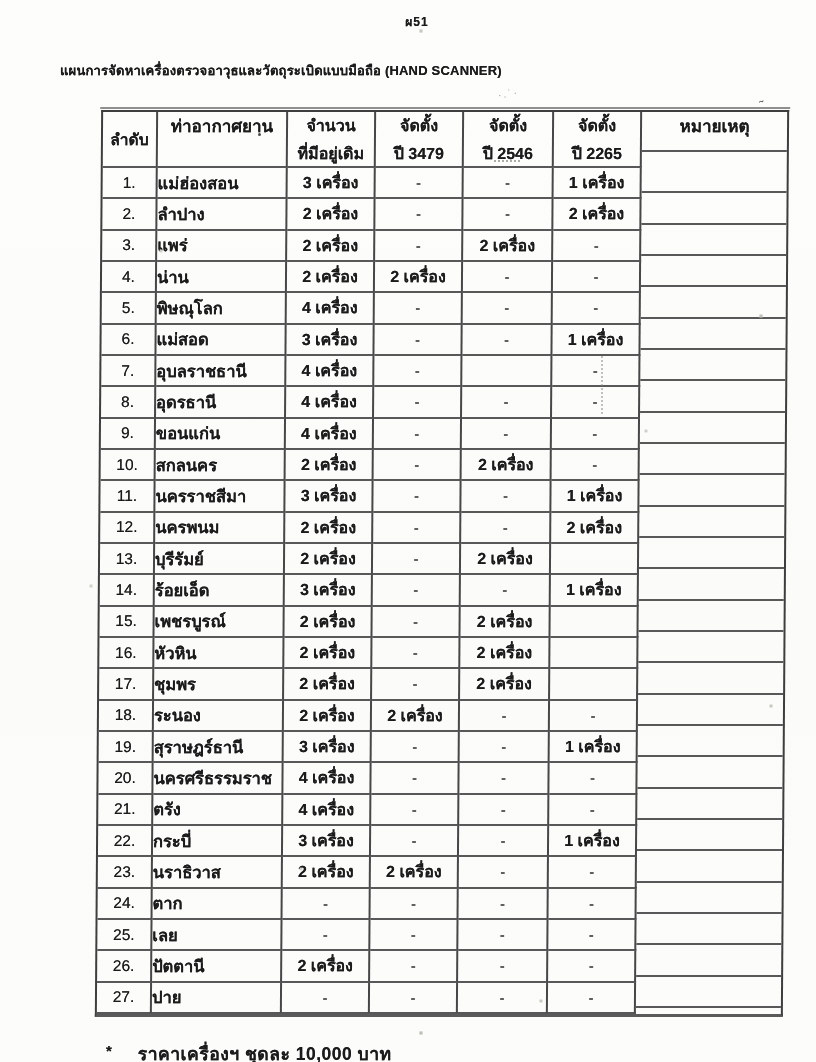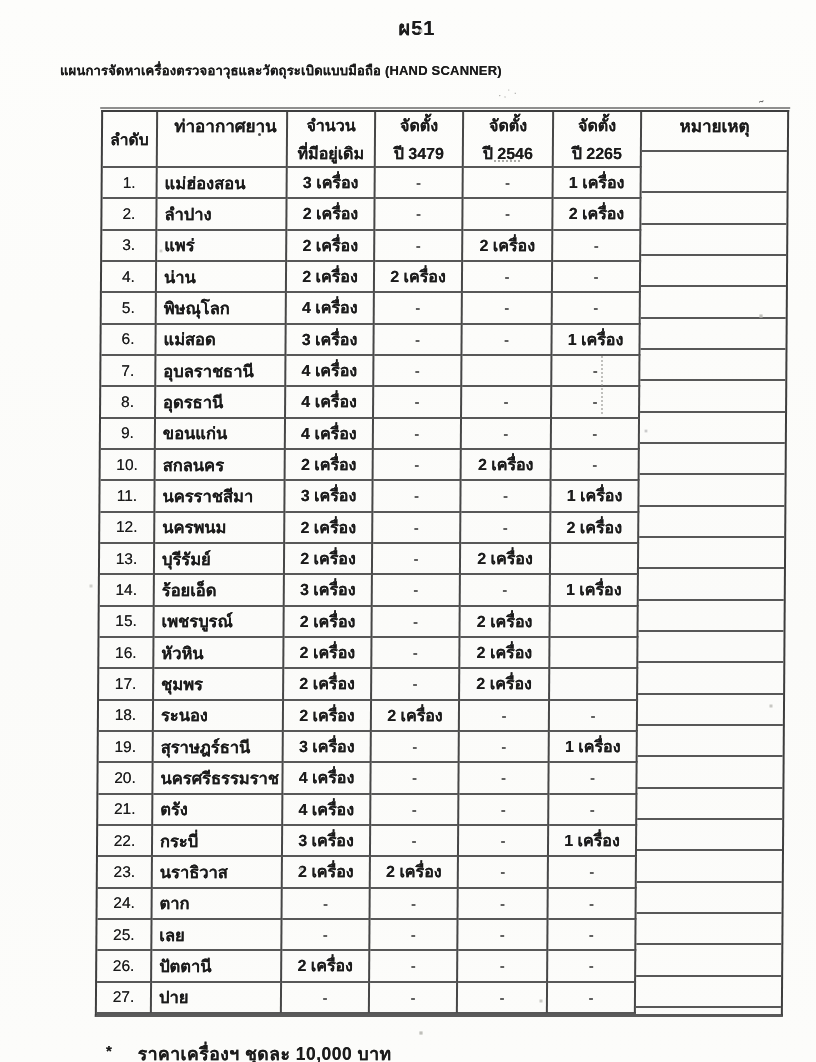--- a/index.html
+++ b/index.html
@@ -6,21 +6,21 @@
   html, body { width: 816px; height: 1062px; overflow: hidden; }
   body {
     position: relative;
     background: linear-gradient(180deg, #fdfdfb 0%, #fbfbf9 60%, #fcfcfa 100%);
     font-family: "Liberation Sans", "DejaVu Sans", sans-serif;
     color: #1b1b1b;
   }
   .page-num {
     position: absolute; top: 12px; left: 0; right: 0;
     text-align: center; margin-left: 18px;
-    font-size: 20px; font-weight: bold; letter-spacing: 1px;
+    font-size: 12px; font-weight: bold; letter-spacing: 1px;
     text-shadow: 0 0 0.5px rgba(20,20,20,0.8);
   }
   .title {
     position: absolute; top: 60px; left: 60px; right: 0;
     text-align: left;
     font-size: 13px; font-weight: bold; letter-spacing: 0.2px;
     text-shadow: 0 0 0.6px rgba(15,15,15,0.85);
     white-space: nowrap;
   }
   .scan-table {
@@ -56,21 +56,21 @@
   .cell.hdr {
     flex-direction: column; justify-content: center; gap: 3px;
     font-weight: bold; font-size: 17px;
   }
   .cell.hdr.c6 {
     background-position: 0 calc(100% - 16px);
     justify-content: flex-start; padding-top: 0;
   }
   .hdr-line2:empty { display: none; }
   .cell.c0 { font-size: 15.5px; }
-  .cell.c1 { justify-content: flex-start; padding-left: 7px; font-weight: bold; }
+  .cell.c1 { justify-content: flex-start; padding-left: 0; font-weight: bold; }
   .cell.c2, .cell.c3, .cell.c4, .cell.c5 { font-weight: bold; font-size: 16px; }
   .cell.dash { font-weight: normal; font-size: 15px; color: #222; }
   .footnote {
     position: absolute; left: 106px; top: 1040px;
     font-size: 17.5px; font-weight: bold;
     text-shadow: 0 0 0.5px rgba(25,25,25,0.8);
     display: flex; align-items: flex-start;
   }
   .footnote .star { font-size: 15px; margin-right: 26px; position: relative; top: 2px; }
   .footnote .fn-text { letter-spacing: 0.5px; }

